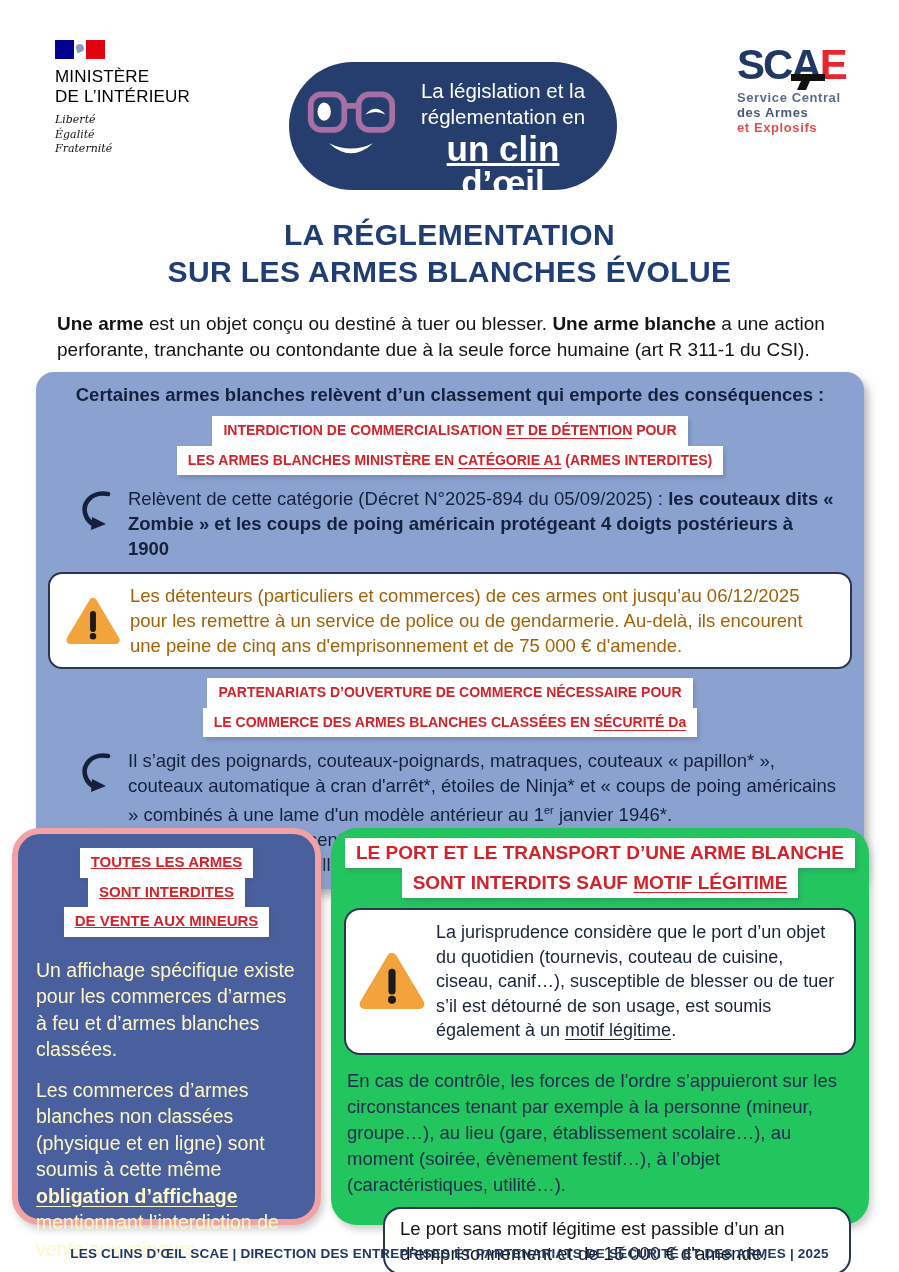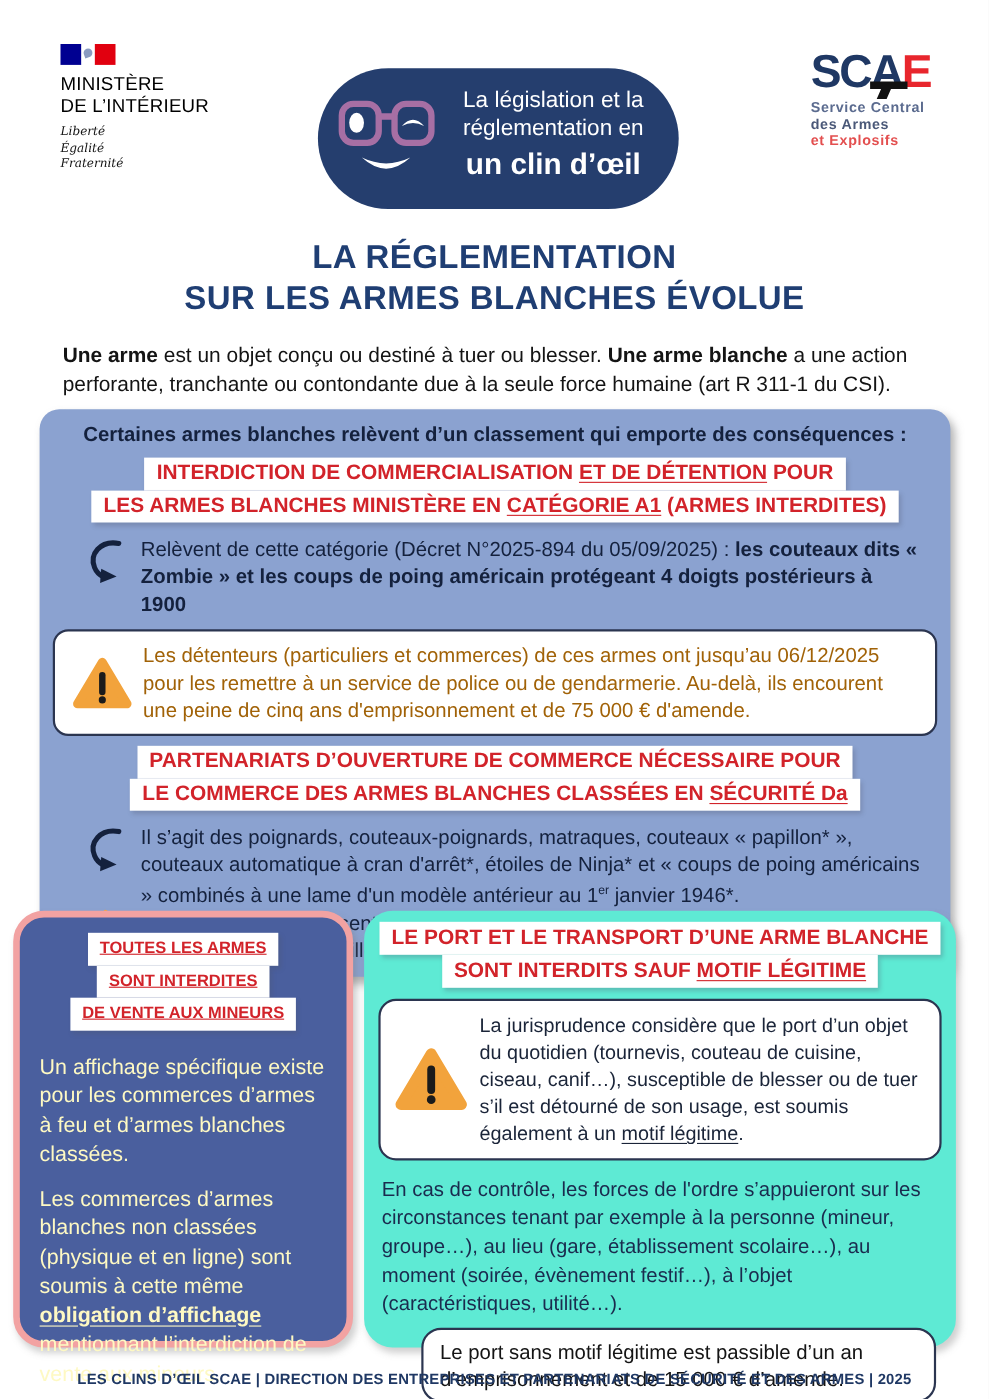--- a/index.html
+++ b/index.html
@@ -19,21 +19,21 @@
   .flag .r{ width:19px; background:#E1000F; }
   .gov-name{ font-size:17px; line-height:19.5px; font-weight:400; color:#000; letter-spacing:.2px; }
   .gov-motto{ margin-top:7px; font-family:"DejaVu Serif", serif; font-style:italic;
     font-size:11px; line-height:14.5px; color:#111; }
 
   .pill{ position:absolute; left:289px; top:62px; width:328px; height:128px;
     background:#253E6E; border-radius:64px; }
   .pill-face{ position:absolute; left:16px; top:22px; }
   .pill-text{ position:absolute; left:114px; top:16px; width:200px; color:#fff; text-align:center; }
   .pill-text .l1{ font-size:20.5px; line-height:26px; font-weight:400; }
-  .pill-text .l3{ font-size:27px; line-height:34px; font-weight:700; margin-top:2px; }
+  .pill-text .l3{ font-size:35px; line-height:34px; font-weight:700; margin-top:2px;text-decoration:underline; }
 
   .scae{ position:absolute; left:737px; top:44px; width:150px; }
   .scae-acno{ position:relative; font-size:42px; line-height:42px; font-weight:800; letter-spacing:-2px; }
   .scae-acno .blue{ color:#1F3864; }
   .scae-acno .red{ color:#E8262D; }
   .scae-pistol{ position:absolute; left:52px; top:26px; }
   .scae-sub{ font-size:13px; line-height:15px; font-weight:600; letter-spacing:.6px; color:#5B6B8F; margin-top:4px; }
   .scae-sub2{ font-size:13px; line-height:15px; font-weight:600; letter-spacing:.6px; color:#4A5878; }
   .scae-sub3{ font-size:13px; line-height:15px; font-weight:600; letter-spacing:.6px; color:#E34F4F; }
 
@@ -50,41 +50,41 @@
   .chip-line{ display:table; margin:0 auto; background:#fff; padding:2px 11px 3px;
     color:#D2232A; font-weight:800; text-align:center;
     box-shadow:2px 3px 4px rgba(80,85,110,.30); }
 
   
   .box-class{ position:absolute; left:36px; top:372px; width:828px; min-height:429px;
     background:#8BA2D0; border-radius:18px; padding:11px 0 12px;
     box-shadow:4px 6px 8px rgba(105,105,105,.50); }
   .box-class .lead{ text-align:center; font-weight:700; font-size:18.5px; line-height:24px; color:#14213D; }
   .box-class .chip{ margin-top:9px; }
-  .box-class .chip-line{ font-size:19px; line-height:24.5px; }
+  .box-class .chip-line{ font-size:14px; line-height:24.5px; }
   .arrow-row{ position:relative; margin:11px 28px 0 40px; padding-left:52px;
     font-size:18.5px; line-height:25px; color:#14213D; }
   .arrow-ic{ position:absolute; left:2px; top:3px; }
   .mini-warn{ position:absolute; left:6px; top:78px; }
   .warnbox{ position:relative; margin:11px 12px 0; background:#fff;
     border:2px solid #2B3550; border-radius:14px;
     padding:9px 16px 9px 80px; font-size:18.5px; line-height:25px; color:#a16207; }
   .warnbox .tri{ position:absolute; left:16px; top:50%; transform:translateY(-50%); }
 
   
   .box-minors{ position:absolute; left:12px; top:828px; width:309px; height:397px;
     background:#4A5F9E; border:6px solid #F2A2A2; border-radius:28px;
     padding:14px 16px; box-shadow:3px 5px 7px rgba(120,120,120,.35); }
   .box-minors .chip-line{ font-size:15px; line-height:24.5px;text-decoration:underline; }
   .box-minors .chip{ margin-bottom:20px; }
   .box-minors p{ color:#fef9c3; font-size:19.5px; line-height:26.5px; margin:0 2px 14px; }
 
   
   .box-port{ position:absolute; left:331px; top:828px; width:538px; height:397px;
-    background:#5eead4; border-radius:26px; padding:10px 0 0;
+    background:#22c55e; border-radius:26px; padding:10px 0 0;
     box-shadow:3px 5px 7px rgba(120,120,120,.35); }
   .box-port .chip-line{ font-size:19px; line-height:25px; }
   .port-warn{ position:relative; margin:10px 13px 0; background:#fff;
     border:2px solid #2B3550; border-radius:16px;
     padding:10px 13px 10px 90px; font-size:18px; line-height:24.5px; color:#1A2438; }
   .port-warn .tri{ position:absolute; left:13px; top:50%; transform:translateY(-50%); }
   .port-para{ margin:13px 16px 0; font-size:18.5px; line-height:26px; color:#1A2B4E; }
   .penalty{ margin:9px 18px 0 52px; background:#fff; border:2px solid #2B3550;
     border-radius:18px; padding:7px 15px; font-size:18.5px; line-height:25px; color:#141414; }
 

